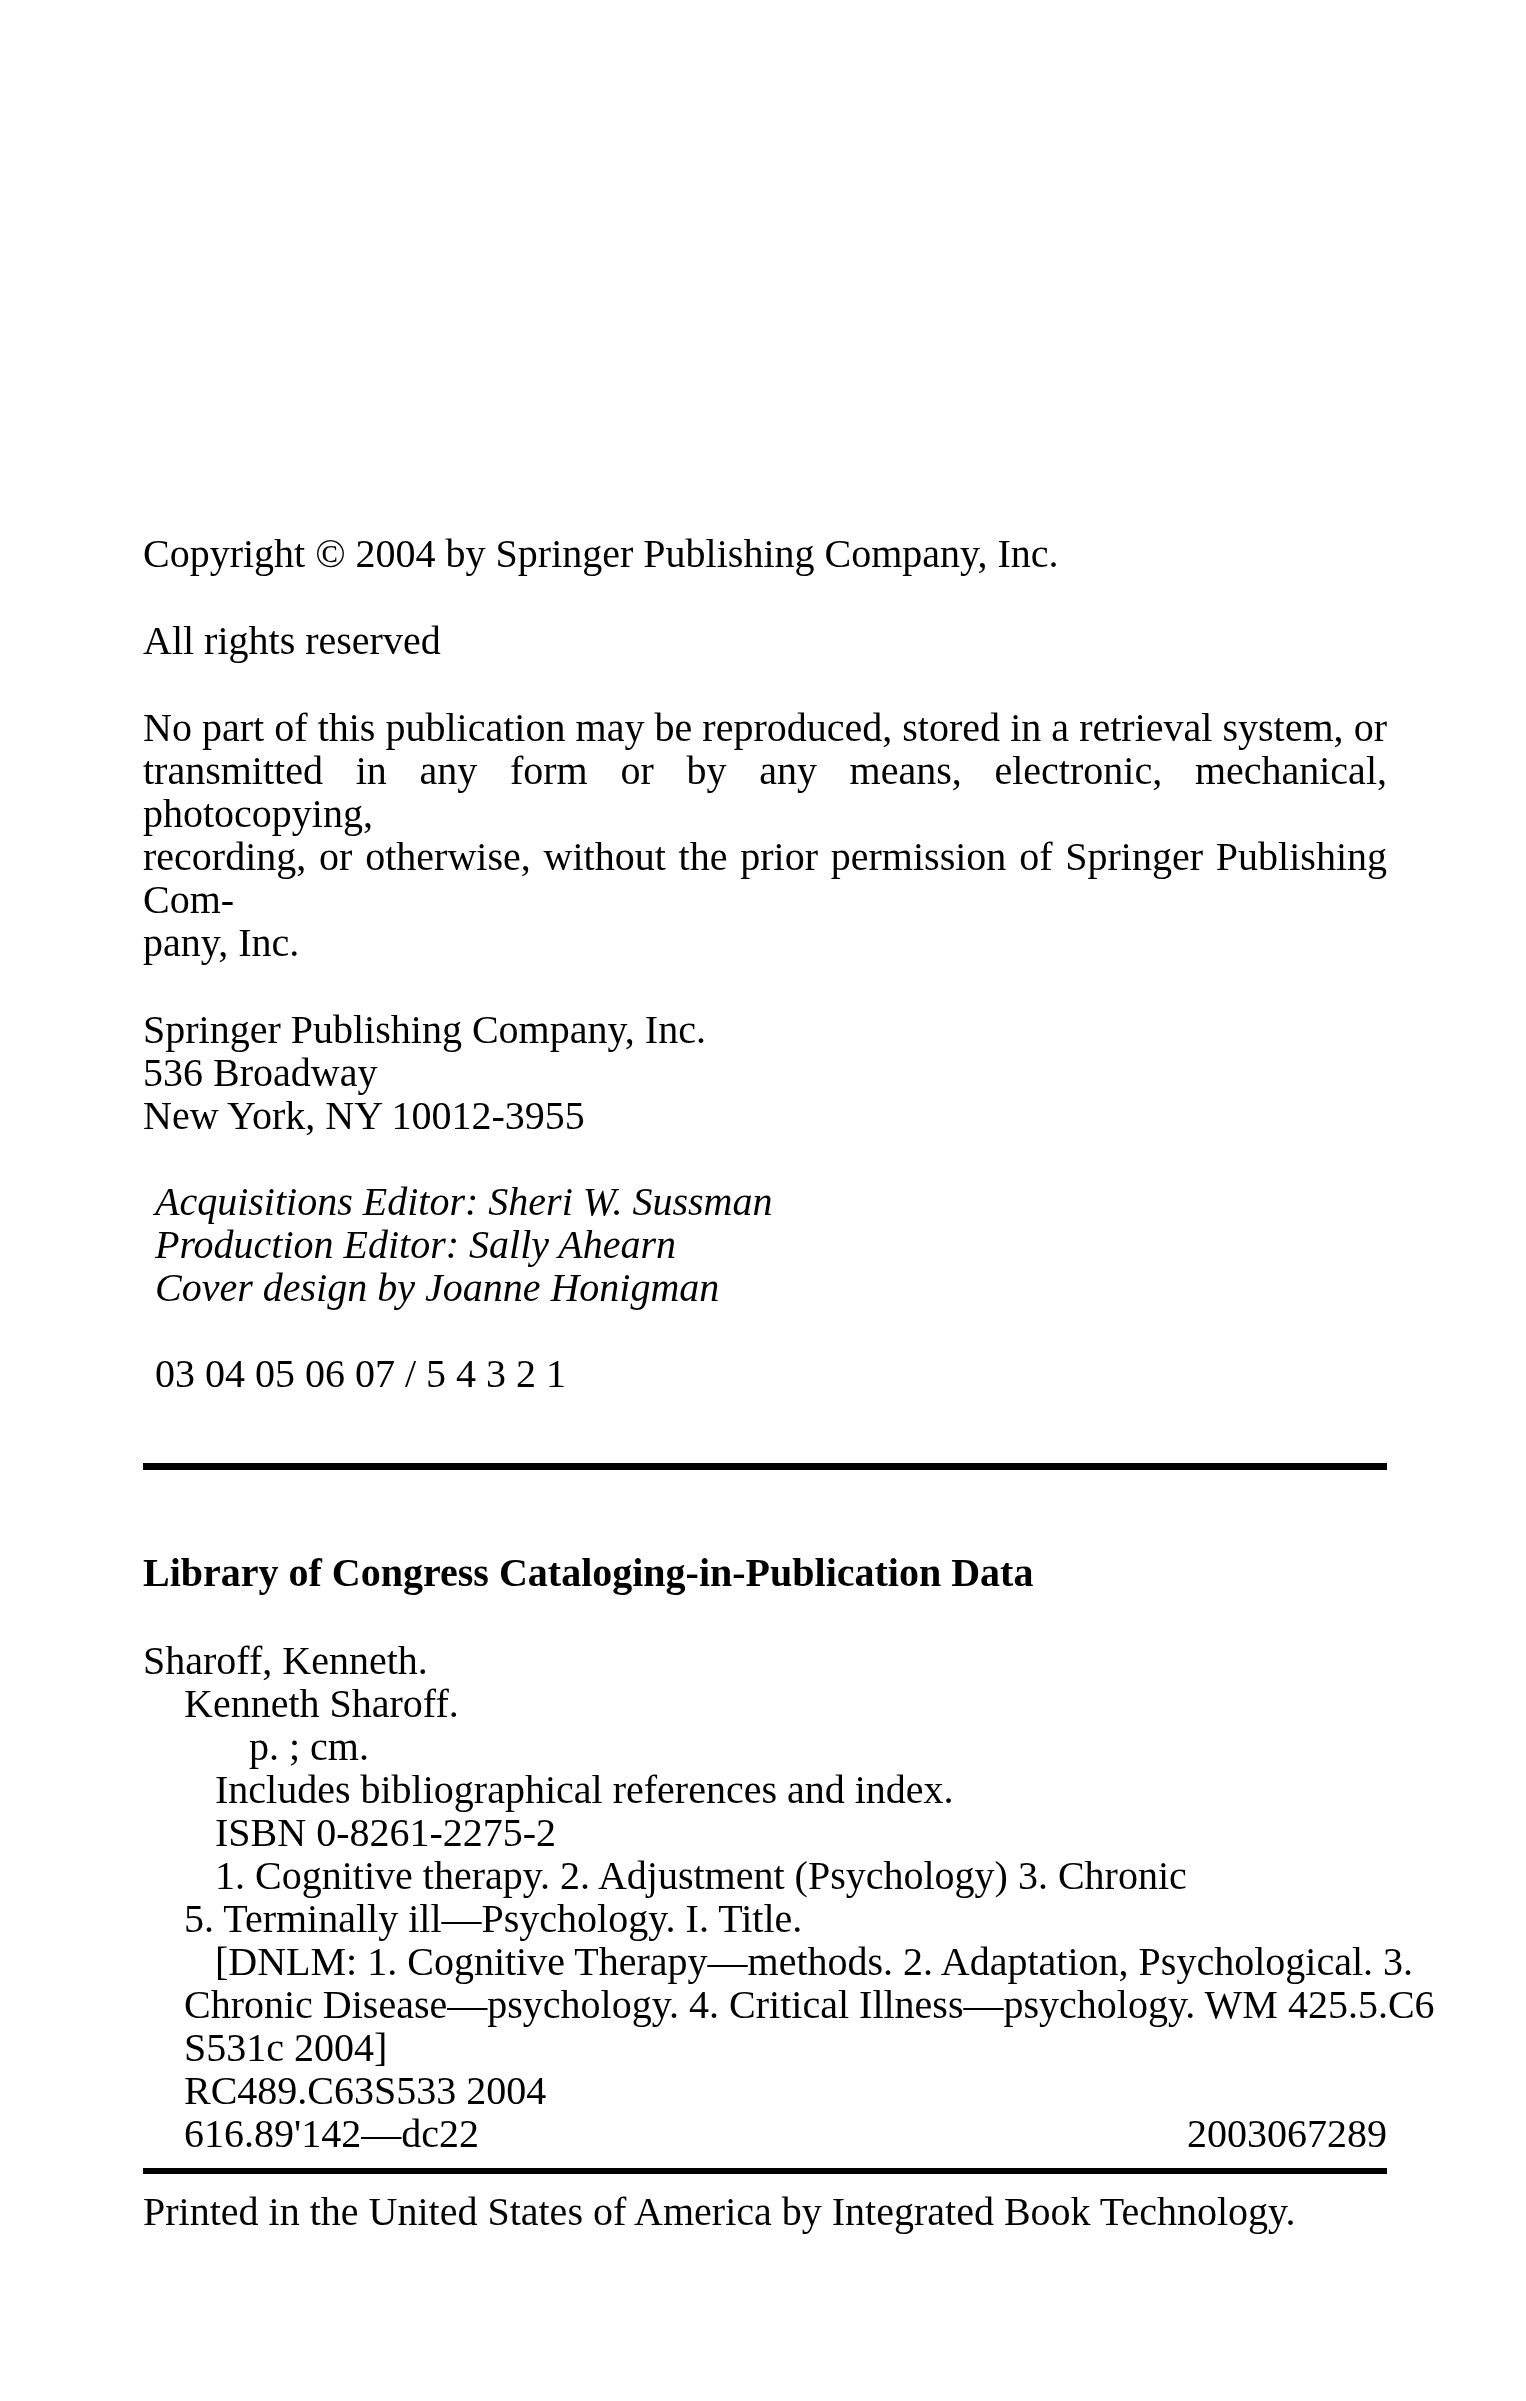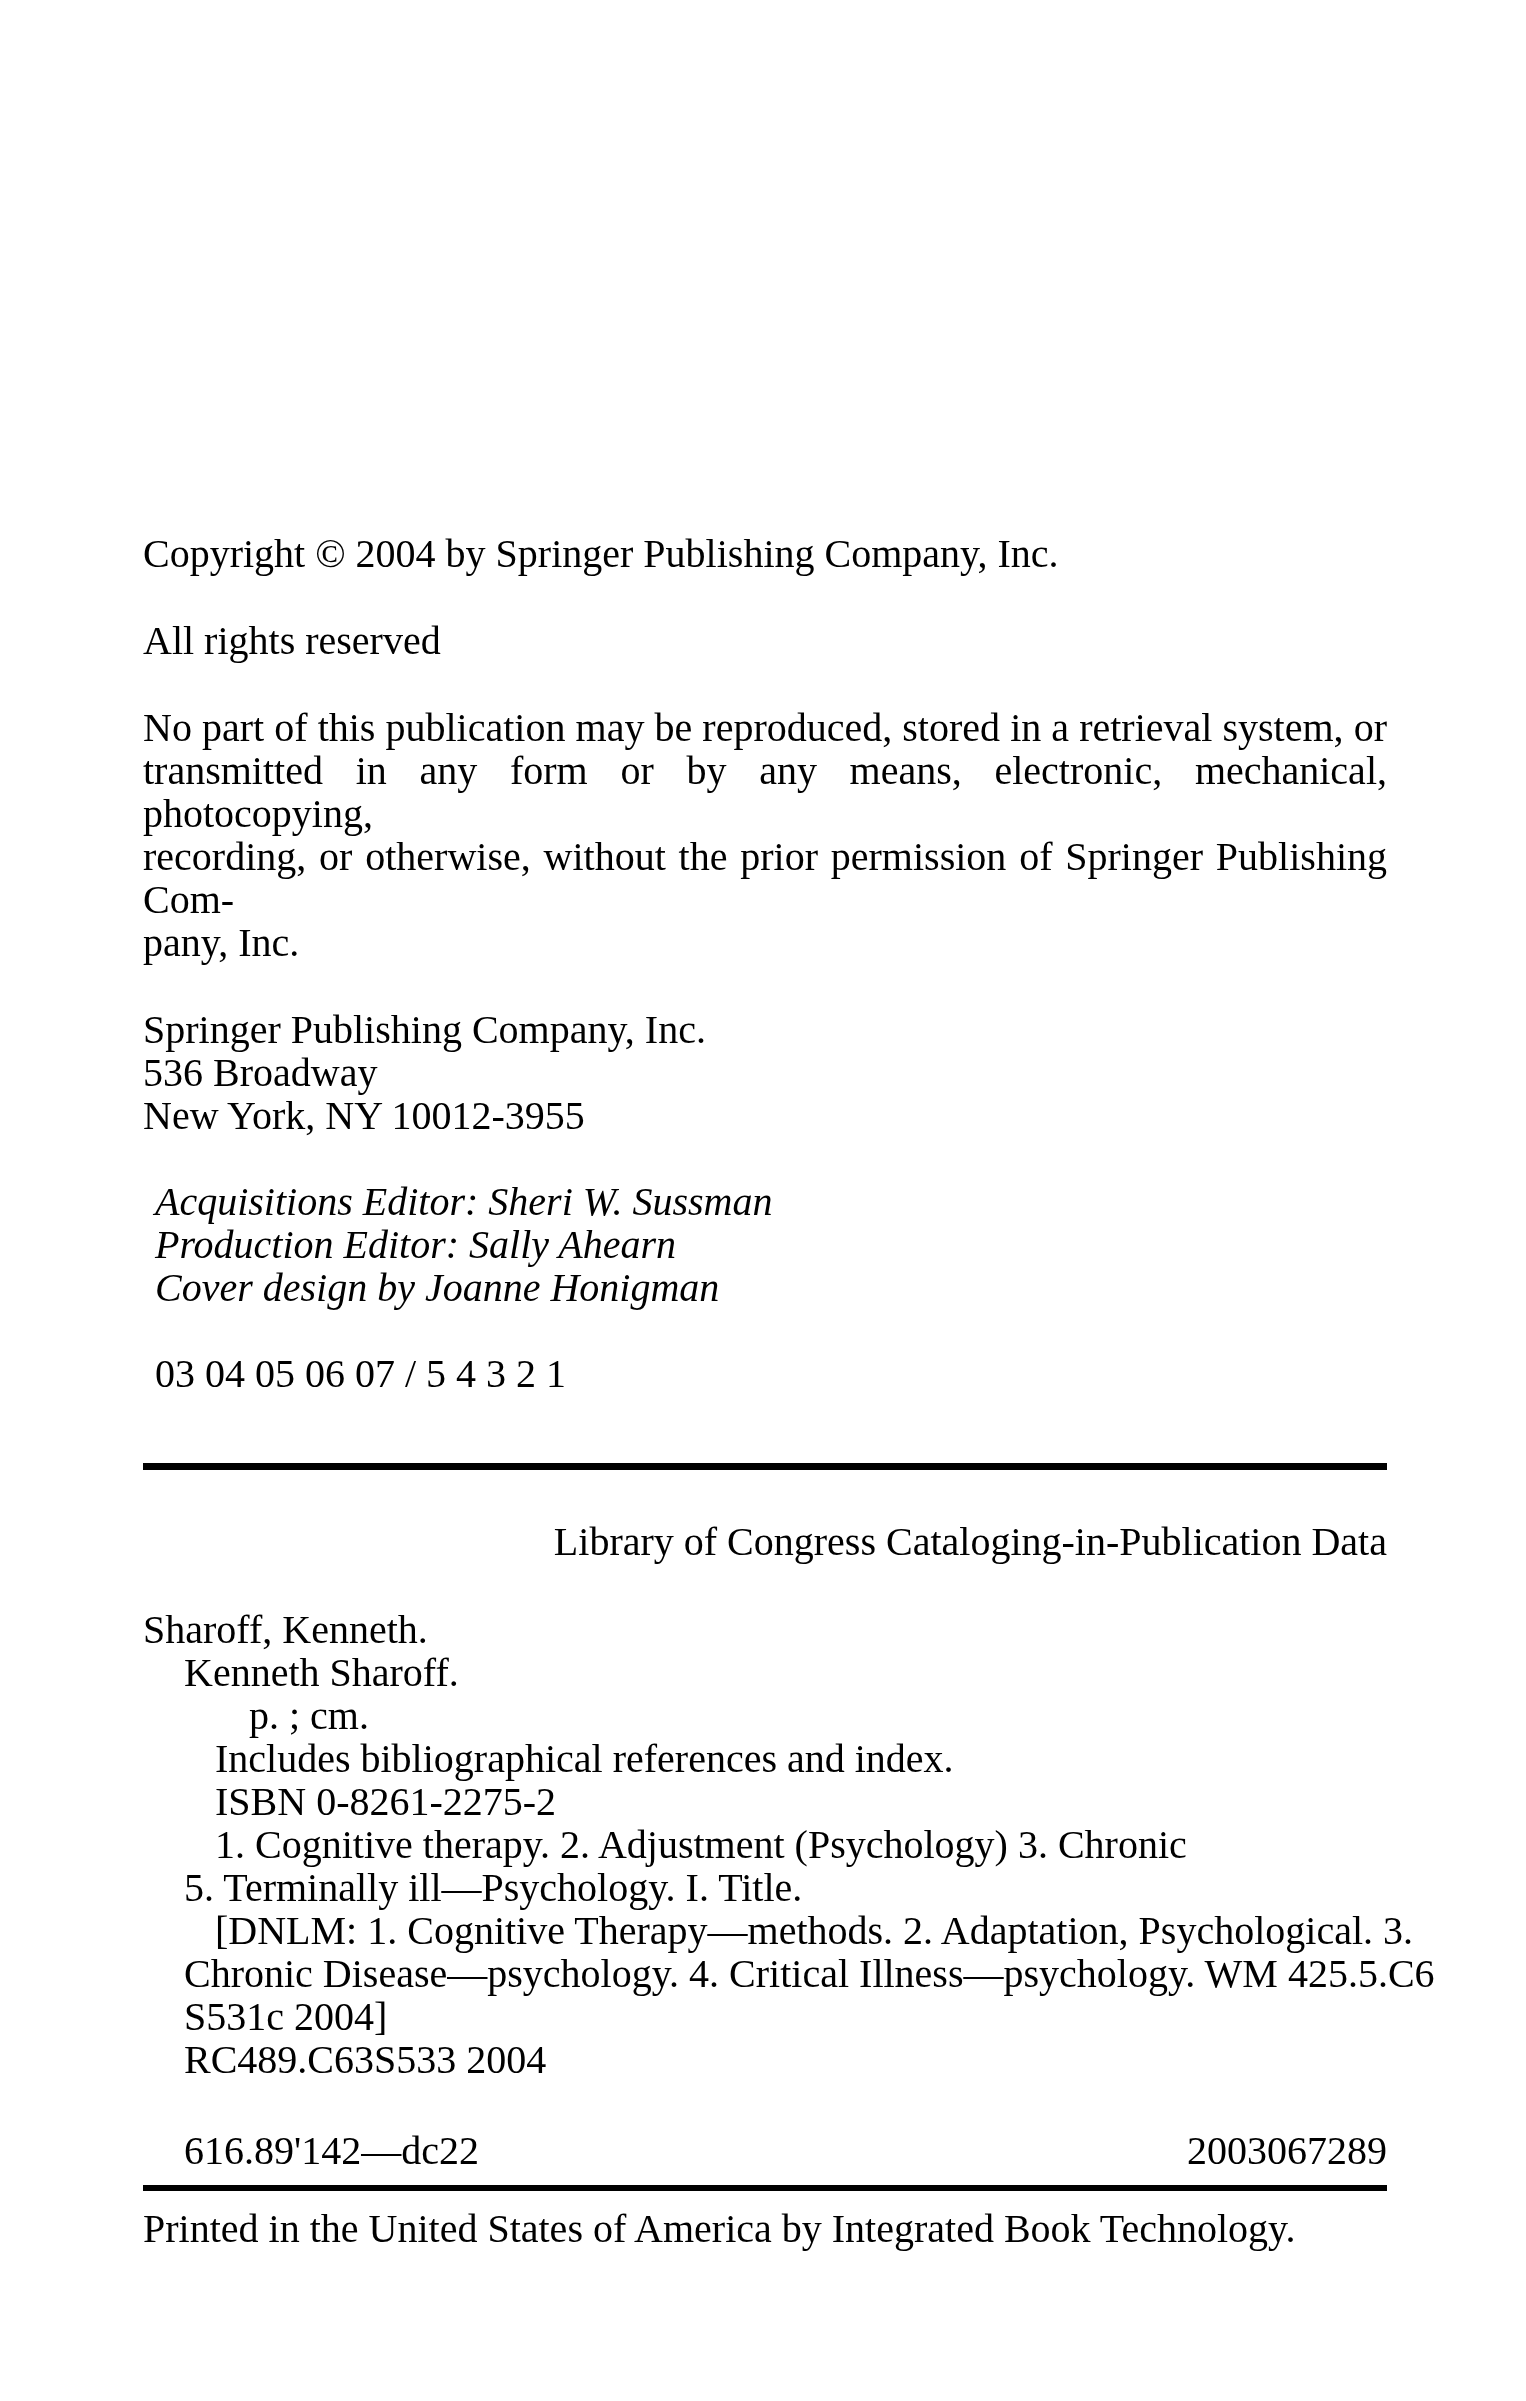--- a/index.html
+++ b/index.html
@@ -33,30 +33,29 @@
   .ind3 { padding-left: 106px; }
   .italic { font-style: italic; }
   .rule {
     height: 6.5px;
     background: #000000;
     width: 100%;
   }
   .rule-top    { margin-top: 68px; }
   .rule-bottom { margin-top: 13px; }
   .loc-heading {
-    margin-top: 50px;
-    font-weight: normal;
-    text-align: right;
+    margin-top: 81px;
+    font-weight: bold;
+    text-align: left;
   }
   .catalog-start { margin-top: 45px; }
   .dewey-row {
     display: flex;
     justify-content: space-between;
     align-items: flex-start;
-    margin-top: 48px;
   }
   .printed-line { margin-top: 15.7px; }
 </style>
 </head>
 <body>
 
 <div class="page">
   <div class="content">
 
     <div class="line">Copyright © 2004 by Springer Publishing Company, Inc.</div>

